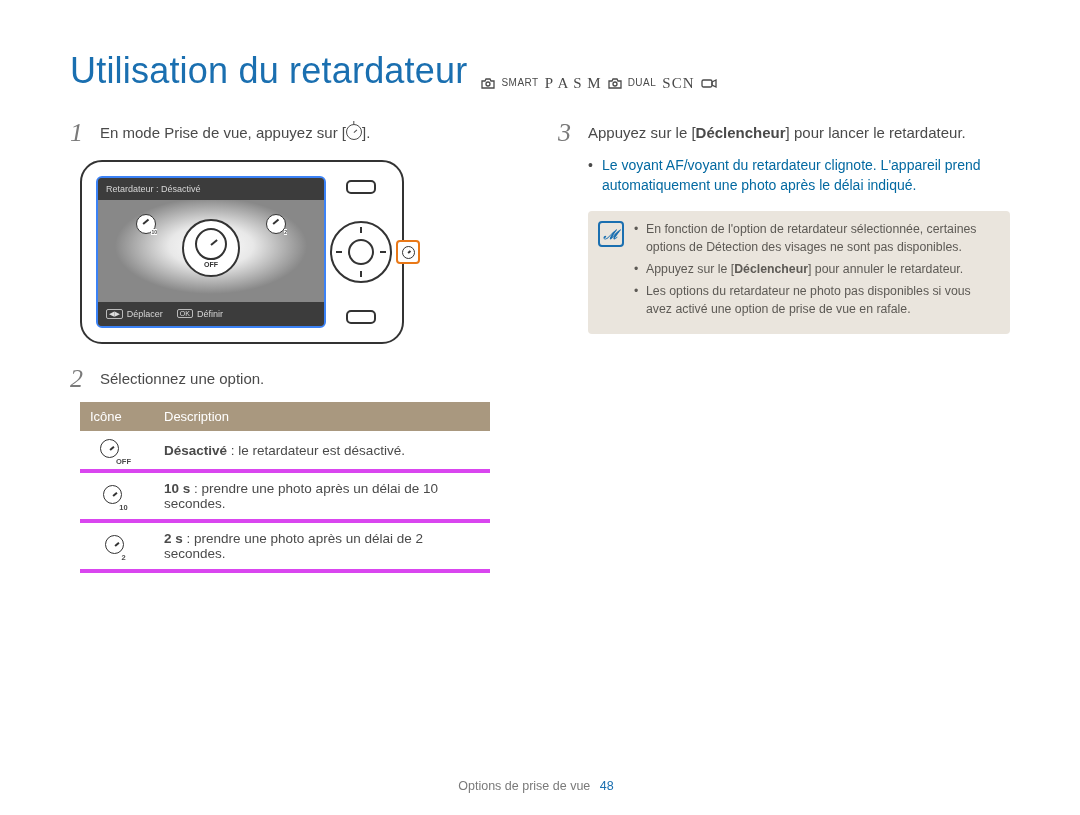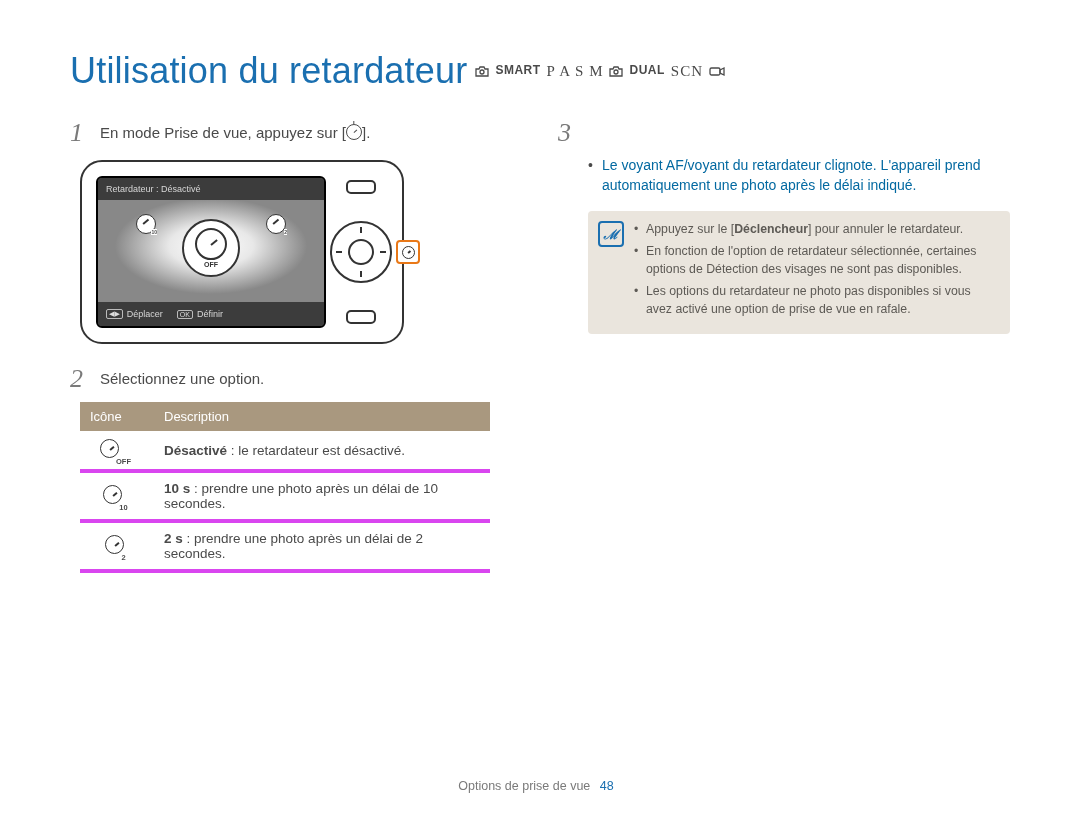--- a/index.html
+++ b/index.html
@@ -1,37 +1,37 @@
 <!DOCTYPE html>
 <html><head>
 <meta charset="utf-8">
 <style>
   html,body{margin:0;padding:0;background:#fff;font-family:Arial,Helvetica,sans-serif;color:#4a4a4a}
   .page{width:1080px;height:815px;box-sizing:border-box;padding:50px 70px 0 70px;position:relative}
-  .title-line{display:flex;align-items:center;gap:8px}
+  .title-line{display:flex;align-items:flex-end;gap:14px}
   h1{font-family:Arial,Helvetica,sans-serif;font-weight:300;font-size:36px;color:#1a6fb0;margin:0;letter-spacing:.2px}
   .modes{display:flex;align-items:center;gap:6px;font-family:"Times New Roman",serif;font-weight:500;font-size:15px;color:#4a4a4a;letter-spacing:1px}
-  .modes .small{font-size:12px;letter-spacing:.5px;font-family:Arial,Helvetica,sans-serif;font-weight:700;position:relative;top:-1px}
+  .modes .small{font-size:10px;letter-spacing:.5px;font-family:Arial,Helvetica,sans-serif;font-weight:400;position:relative;top:-1px}
   .modes .cam-icon svg{display:block}
   .subtitle{font-size:14px;color:#6a6a6a;margin-top:8px}
   .cols{display:flex;gap:36px;margin-top:28px}
   .col{flex:1 1 0}
   .step{display:flex;gap:10px;align-items:flex-start;margin-bottom:10px}
   .step .num{font-family:"Times New Roman",serif;font-style:italic;font-size:26px;color:#7a7a7a;line-height:1;width:20px}
   .step .txt{font-size:15px;color:#4a4a4a;line-height:1.35;padding-top:3px}
   .timer-icon{display:inline-block;vertical-align:-2px;width:14px;height:14px;border:1.4px solid #4a4a4a;border-radius:50%;position:relative}
   .timer-icon:before{content:"";position:absolute;left:50%;top:50%;width:4px;height:1.4px;background:#4a4a4a;transform-origin:left center;transform:rotate(-40deg)}
   .timer-icon:after{content:"";position:absolute;left:50%;top:-4px;width:1.4px;height:3px;background:#4a4a4a;transform:translateX(-50%)}
   
   .camera{width:320px;height:180px;border:2px solid #333;border-radius:22px;background:#fff;position:relative;margin:14px 0 22px 10px}
-  .screen{position:absolute;left:14px;top:14px;right:76px;bottom:14px;border:2px solid #000000;border-radius:6px;overflow:hidden;background:#555}
+  .screen{position:absolute;left:14px;top:14px;right:76px;bottom:14px;border:2px solid #3b82f6;border-radius:6px;overflow:hidden;background:#555}
   .scr-top{height:22px;background:#3c3c3c;color:#d6d6d6;font-size:9px;display:flex;align-items:center;padding:0 8px}
   .scr-mid{position:absolute;top:22px;left:0;right:0;bottom:24px;background:radial-gradient(ellipse 120px 60px at 50% 45%, #fff 0%, #e8e8e8 35%, #888 80%)}
   .scr-bot{position:absolute;left:0;right:0;bottom:0;height:24px;background:#3c3c3c;display:flex;align-items:center;gap:14px;padding:0 8px;font-size:9px;color:#d6d6d6}
-  .scr-bot .chip{display:inline-flex;align-items:flex-end;gap:4px}
+  .scr-bot .chip{display:inline-flex;align-items:flex-start;gap:4px}
   .key{display:inline-block;border:1px solid #bbb;border-radius:2px;font-size:7px;padding:0 2px;color:#ddd}
   .big-off{position:absolute;left:50%;top:50%;transform:translate(-50%,-55%);width:54px;height:54px;border:2px solid #333;border-radius:50%;background:#fff;display:flex;flex-direction:column;align-items:center;justify-content:center}
   .big-off .ring{width:28px;height:28px;border:2px solid #333;border-radius:50%;position:relative}
   .big-off .ring:after{content:"";position:absolute;left:50%;top:50%;width:8px;height:2px;background:#333;transform-origin:left center;transform:rotate(-40deg)}
   .big-off .lbl{font-size:7px;font-weight:700;color:#333;margin-top:1px}
   .mini{position:absolute;top:14px;width:18px;height:18px;border:1.6px solid #333;border-radius:50%;background:#fff;display:flex;align-items:center;justify-content:center}
   .mini.left{left:38px}
   .mini.right{right:38px}
   .mini .hand{width:7px;height:1.5px;background:#333;transform-origin:left center;transform:rotate(-40deg)}
   .mini .sub{position:absolute;bottom:-2px;right:-2px;font-size:5px;font-weight:700;background:#fff;padding:0}
@@ -178,30 +178,33 @@
           <td><span class="ticon"></span><span class="ticon-sub">2</span></td>
           <td><b>2 s</b><span> : prendre une photo après un délai de 2 secondes.</span></td>
         </tr>
       </tbody>
         </table>
     </div>
 
     <div class="col">
       <div class="step">
         <div class="num">3</div>
+        <div class="txt">
+          <span>Appuyez sur le [</span><b>Déclencheur</b><span>] pour lancer le retardateur.</span>
+        </div>
       </div>
       <ul class="bullet-list">
         <li>Le voyant AF/voyant du retardateur clignote. L'appareil prend automatiquement une photo après le délai indiqué.</li>
       </ul>
 
       <div class="note-box">
         <div class="note-ic">ℳ</div>
         <ul class="note-list">
+          <li>En fonction de l'option de retardateur sélectionnée, certaines options de Détection des visages ne sont pas disponibles.</li>
           <li><span>Appuyez sur le [</span><b>Déclencheur</b><span>] pour annuler le retardateur.</span></li>
-          <li>En fonction de l'option de retardateur sélectionnée, certaines options de Détection des visages ne sont pas disponibles.</li>
           <li>Les options du retardateur ne photo pas disponibles si vous avez activé une option de prise de vue en rafale.</li>
         </ul>
       </div>
     </div>
   </div>
 
   <div class="footer">
     <span>Options de prise de vue</span>
     <span class="pg">48</span>
   </div>

